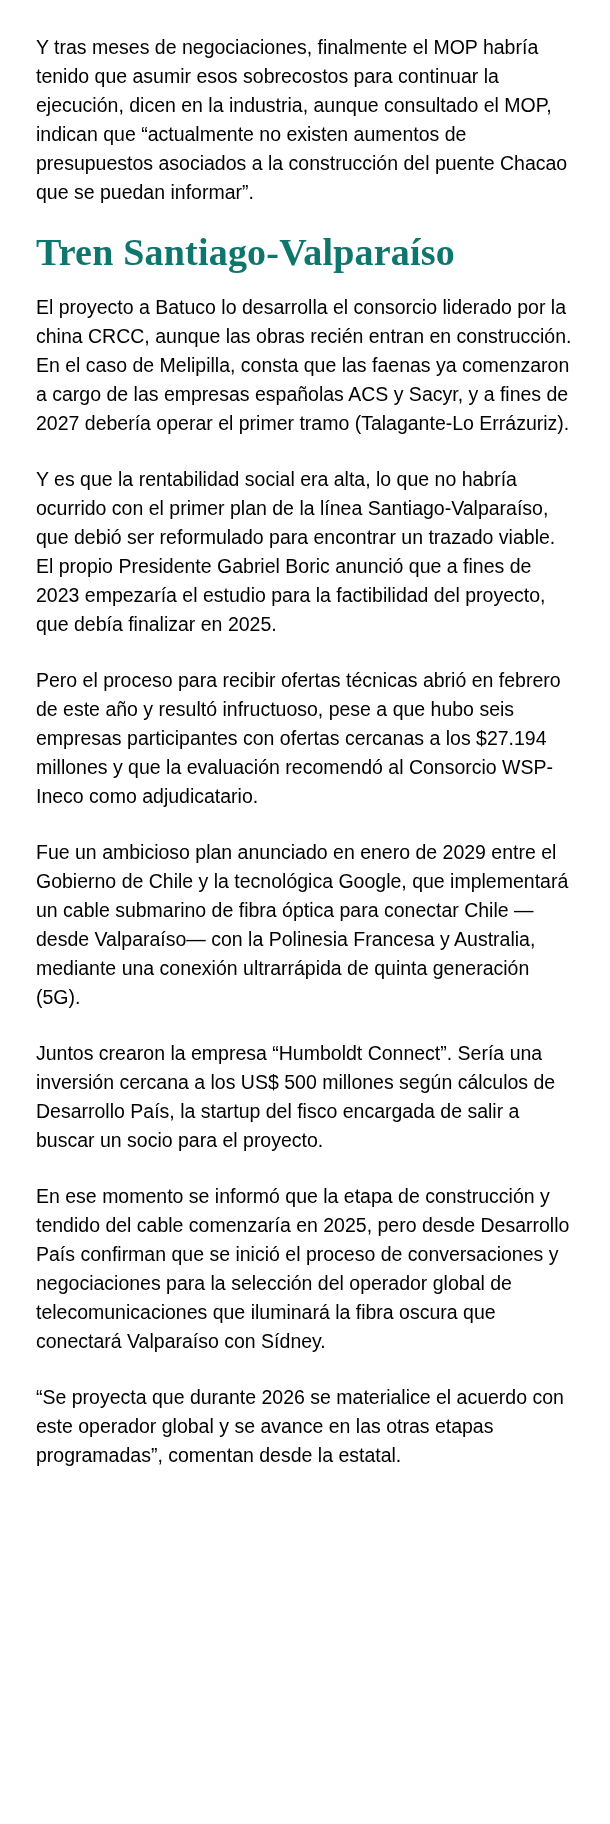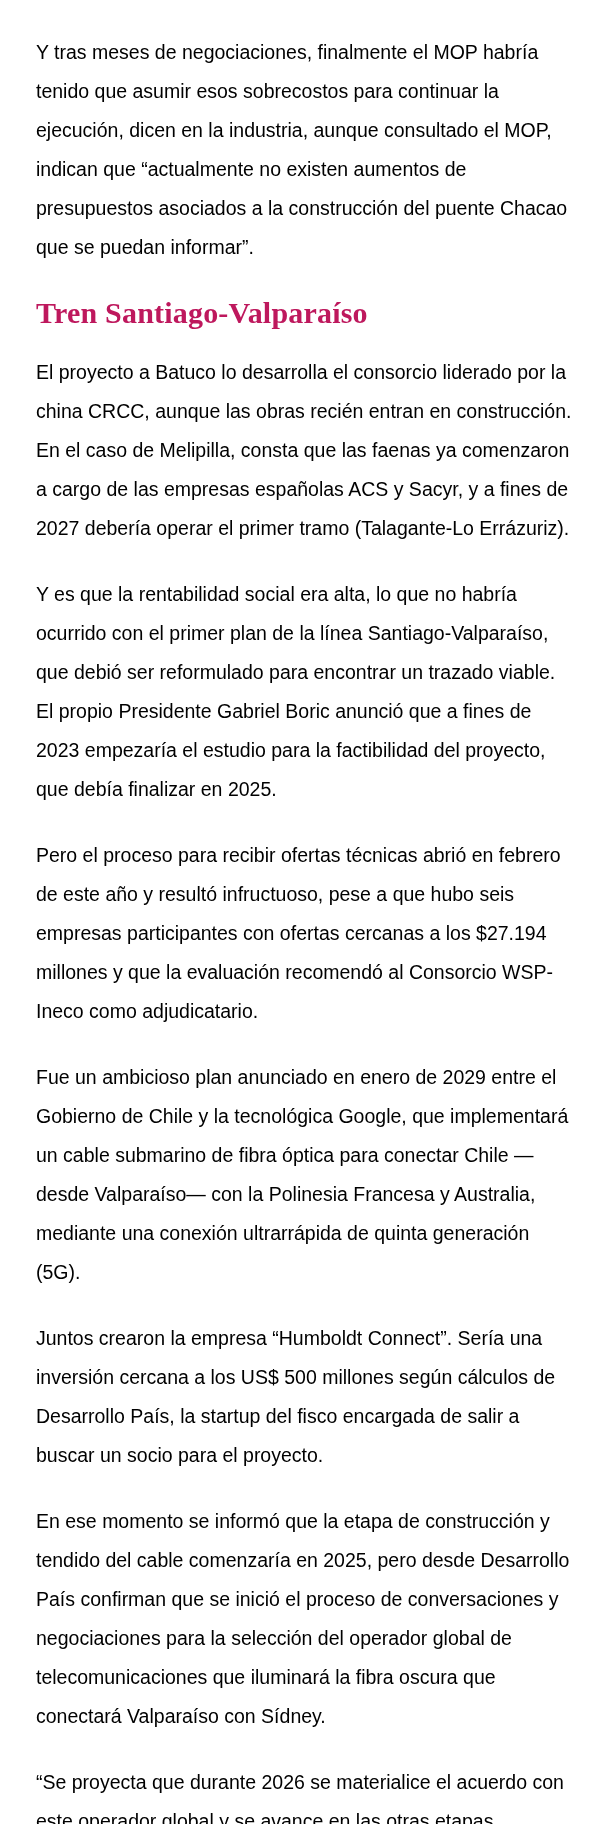--- a/index.html
+++ b/index.html
@@ -14,32 +14,32 @@
     background: #ffffff;
     box-sizing: border-box;
     padding: 33px 36px 30px 36px;
   }
   .article {
     color: #000000;
   }
   .article p {
     font-family: "Liberation Sans", "DejaVu Sans", sans-serif;
     font-size: 19.5px;
-    line-height: 39px;
+    line-height: 29px;
     margin: 0 0 27px 0;
     color: #000000;
     letter-spacing: 0;
   }
   .article h2 {
     font-family: "Liberation Serif", "DejaVu Serif", serif;
     font-weight: 700;
-    font-size: 30px;
+    font-size: 38px;
     line-height: 37px;
     margin: 12px 0 22px 0;
-    color: #be185d;
+    color: #0f766e;
     letter-spacing: 0.2px;
   }
   .article p:last-child {
     margin-bottom: 0;
   }
 </style>
 </head>
 <body>
 
 <div class="page">

